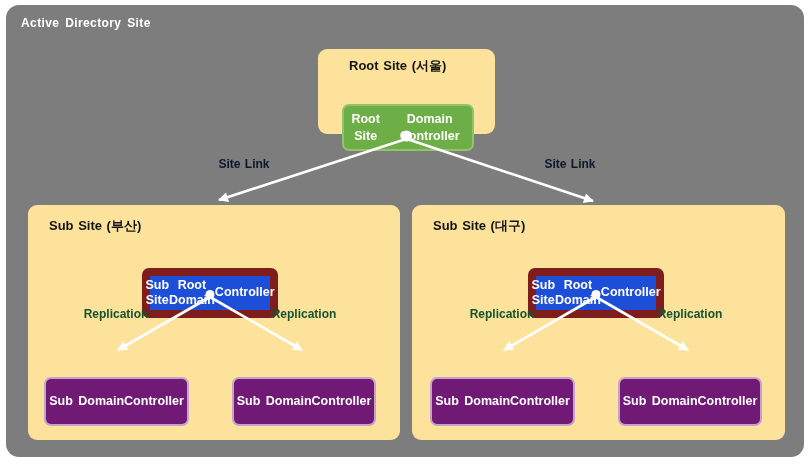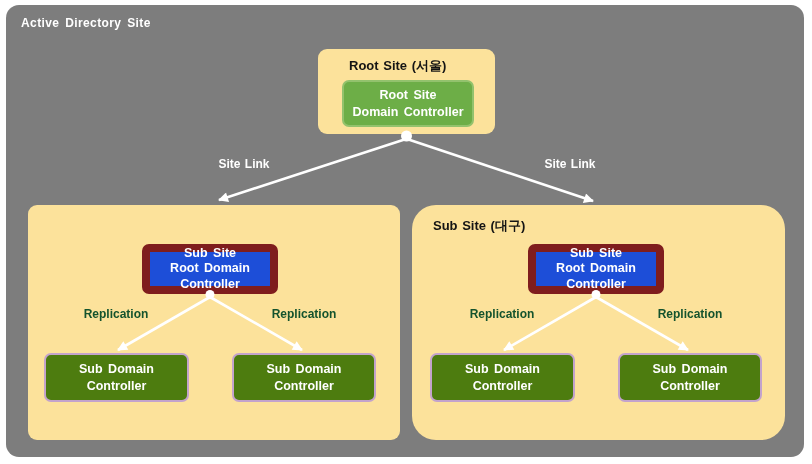--- a/index.html
+++ b/index.html
@@ -33,38 +33,39 @@
   }
   .site-label {
     position: absolute;
     color: #141414; font-size: 13px; font-weight: bold;
     word-spacing: 1px; white-space: nowrap;
   }
   .root-site .site-label { left: 15px; top: 8px; padding-left: 16px; }
   .sub-site  .site-label { left: 21px; top: 12px; }
   .node {
     position: absolute;
-    display: flex; flex-direction: column;
+    display: flex; flex-direction: row;
     align-items: center; justify-content: center;
     border-radius: 7px;
     color: #ffffff; font-size: 12.5px; font-weight: bold;
     text-align: center; line-height: 15.5px;
     word-spacing: 2px;
+    margin-top: 24px;
   }
   .node.green  { background: #6dae47; border: 2px solid #93c26d; }
   .node.blue   { background: #1d4ed8; border: 8px solid #7f1d1d; }
-  .node.purple { background: #4d7c0f; border: 2px solid #c3a3cc; }
+  .node.purple { background: #701a75; border: 2px solid #c3a3cc; }
   .node.two-line { line-height: 17px; }
   .edge-label {
     position: absolute;
     font-size: 12px; font-weight: bold;
     text-align: center; white-space: nowrap;
     word-spacing: 1px;
   }
-  .edge-label.white { color: #ffffff; width: 80px; }
+  .edge-label.white { color: #0f172a; width: 80px; }
   .edge-label.dark  { color: #14532d; width: 90px; }
   svg.arrows {
     position: absolute; left: 0; top: 0;
     width: 798px; height: 452px;
     pointer-events: none;
   }
 </style>
 </head>
 <body>
 
@@ -75,38 +76,39 @@
 
     <div class="site root-site" style="left:312px; top:44px; width:177px; height:85px;">
       <div class="site-label">Root Site (서울)</div>
       <div class="node green two-line" style="left:24px; top:31px; width:132px; height:47px;">
         <span>Root Site</span>
         <span>Domain Controller</span>
       </div>
     </div>
 
     <div class="site sub-site" style="left:22px; top:200px; width:372px; height:235px;">
+      <div class="site-label">Sub Site (부산)</div>
       <div class="node blue" style="left:114px; top:39px; width:136px; height:50px;">
         <span>Sub Site</span>
         <span>Root Domain</span>
         <span>Controller</span>
       </div>
       <div class="edge-label dark" style="left:43px; top:102px;">Replication</div>
       <div class="edge-label dark" style="left:231px; top:102px;">Replication</div>
       <div class="node purple two-line" style="left:16px; top:148px; width:145px; height:49px;">
         <span>Sub Domain</span>
         <span>Controller</span>
       </div>
       <div class="node purple two-line" style="left:204px; top:148px; width:144px; height:49px;">
         <span>Sub Domain</span>
         <span>Controller</span>
       </div>
     </div>
 
-    <div class="site sub-site" style="left:406px; top:200px; width:373px; height:235px;border-radius:24px;">
+    <div class="site sub-site" style="left:406px; top:200px; width:373px; height:235px;">
       <div class="site-label">Sub Site (대구)</div>
       <div class="node blue" style="left:116px; top:39px; width:136px; height:50px;">
         <span>Sub Site</span>
         <span>Root Domain</span>
         <span>Controller</span>
       </div>
       <div class="edge-label dark" style="left:45px; top:102px;">Replication</div>
       <div class="edge-label dark" style="left:233px; top:102px;">Replication</div>
       <div class="node purple two-line" style="left:18px; top:148px; width:145px; height:49px;">
         <span>Sub Domain</span>

